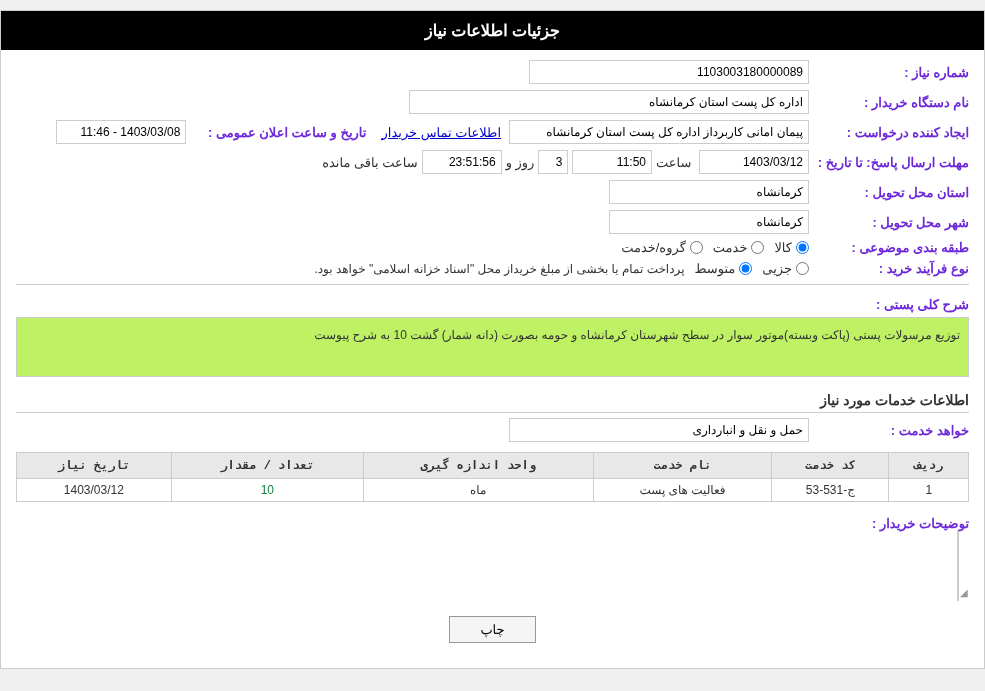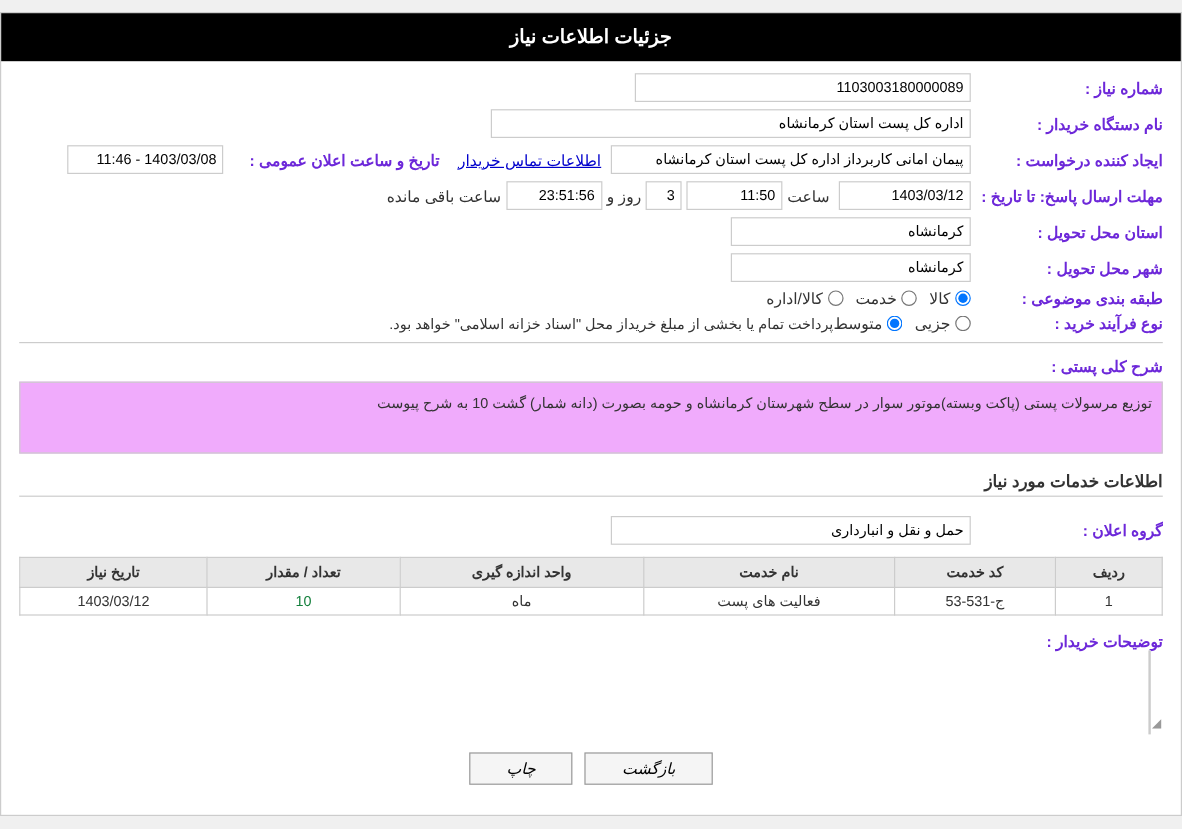--- a/index.html
+++ b/index.html
@@ -55,21 +55,21 @@
     .input-date { width: 110px; }
     .link-blue {
       color: #0000cc;
       text-decoration: underline;
       cursor: pointer;
     }
     .section-title {
       font-size: 14px;
       font-weight: bold;
       color: #333;
-      margin: 10px 0 16px 0;
+      margin: 10px 0 5px 0;
       border-bottom: 1px solid #ccc;
       padding-bottom: 4px;
     }
     .radio-group {
       display: flex;
       align-items: center;
       gap: 10px;
     }
     .radio-item {
       display: flex;
@@ -77,45 +77,47 @@
       gap: 4px;
     }
     .purchase-type-row {
       display: flex;
       align-items: center;
       margin-bottom: 6px;
     }
     .purchase-note {
       color: #333;
       font-size: 12px;
+      margin-right: 10px;
     }
     .desc-box {
       border: 1px solid #ccc;
       padding: 8px;
       margin: 5px 0;
       min-height: 60px;
       font-size: 12px;
       line-height: 1.6;
-      background: #f0abfc;
+      background: #bef264;
       width: 100%;
     }
     .table-section {
       margin: 10px 0;
     }
     table {
       width: 100%;
       border-collapse: collapse;
       font-size: 12px;
     }
     table th {
       background: #e8e8e8;
       border: 1px solid #ccc;
       padding: 5px 8px;
       text-align: center;
       font-weight: bold;
+      font-family: Liberation Mono, monospace;
     }
     table td {
       border: 1px solid #ccc;
       padding: 4px 8px;
       text-align: center;
     }
     table td.red-text { color: #15803d; }
     .buyer-note-box {
       border: 1px solid #ccc;
       min-height: 70px;
@@ -136,21 +138,20 @@
       justify-content: center;
       gap: 10px;
       margin: 15px 0;
     }
     .btn {
       padding: 5px 30px;
       font-family: Tahoma, Arial, sans-serif;
       font-size: 13px;
       border: 1px solid #999;
       cursor: pointer;
-      font-style: italic;
     }
     .btn-print {
       background: #f5f5f5;
     }
     .btn-back {
       background: #f5f5f5;
     }
     .separator-line {
       border-top: 1px solid #ccc;
       margin: 8px 0;
@@ -219,21 +220,21 @@
         <div class="radio-item">
           <input type="radio" name="category" checked="" style="">
           <span>کالا</span>
         </div>
         <div class="radio-item">
           <input type="radio" name="category" style="">
           <span>خدمت</span>
         </div>
         <div class="radio-item">
           <input type="radio" name="category" style="">
-          <span>کالا/اداره</span>
+          <span>گروه/خدمت</span>
         </div>
       </div>
     </div>
 
     <div class="purchase-type-row">
       <span class="label">نوع فرآیند خرید :</span>
       <div class="radio-group">
         <div class="radio-item">
           <input type="radio" name="purchase" style="">
           <span>جزیی</span>
@@ -251,21 +252,21 @@
     <div class="form-row" style="align-items:flex-start;">
       <span class="label" style="padding-top:4px;">شرح کلی پستی :</span>
       <div class="desc-box">
         <span>توزیع مرسولات پستی (پاکت وبسته)موتور سوار در سطح شهرستان کرمانشاه و حومه بصورت (دانه شمار) گشت 10 به شرح پیوست</span>
       </div>
     </div>
 
     <div class="section-title">اطلاعات خدمات مورد نیاز</div>
 
     <div class="group-service-row">
-      <span class="label">گروه اعلان :</span>
+      <span class="label">خواهد خدمت :</span>
       <input class="input-field" style="width: 300px;" type="text" readonly="" value="حمل و نقل و انبارداری">
     </div>
 
     <div class="table-section">
       <table>
         <thead>
           <tr>
             <th>ردیف</th>
             <th>کد خدمت</th>
             <th>نام خدمت</th>
@@ -288,18 +289,17 @@
     </div>
 
     <div class="form-row" style="align-items:flex-start; margin-top:8px;flex-direction:column;">
       <span class="label" style="padding-top:4px;">توضیحات خریدار :</span>
       <div class="buyer-note-box">
         <span class="buyer-note-resize">◢</span>
       </div>
     </div>
 
     <div class="bottom-buttons">
-      <button class="btn btn-back">بازگشت</button>
       <button class="btn btn-print">چاپ</button>
     </div>
 
   </div>
 </div>
 
 </body></html>

